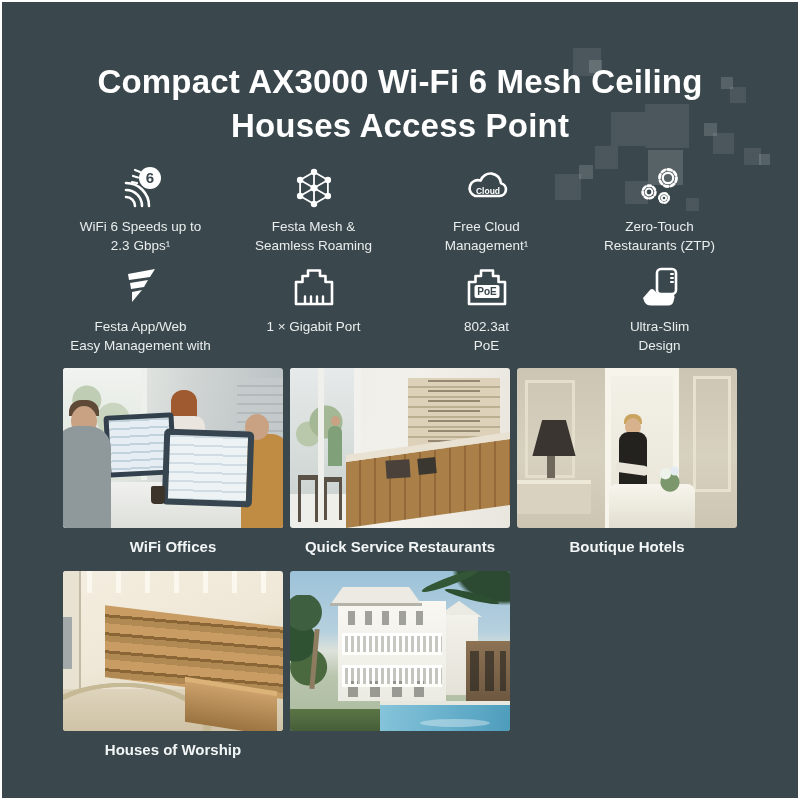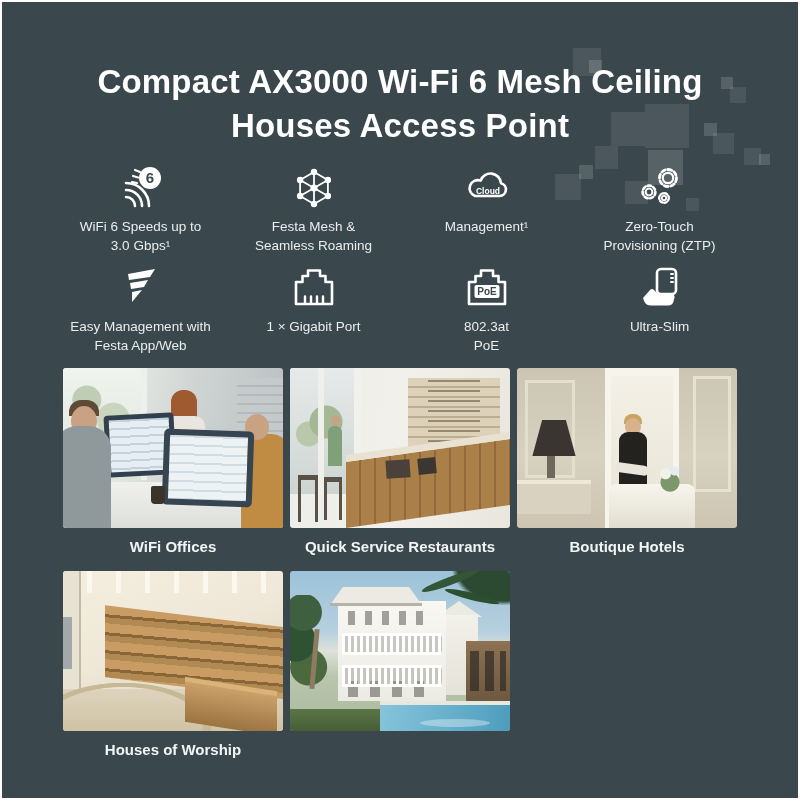--- a/index.html
+++ b/index.html
@@ -165,21 +165,21 @@
           <path class="st" d="M11 32 A9 9 0 0 1 20 41"></path>
           <path class="st" d="M11 25 A16 16 0 0 1 27 41"></path>
           <path class="st" d="M11 18 A23 23 0 0 1 34 41"></path>
           <path class="st" style="stroke-width:2.2" d="M20 5 l5 2 M18 11 l5 1.5 M17 17 l5 1"></path>
           <circle cx="35" cy="13" r="11" fill="#fff"></circle>
           <text x="35" y="18" font-size="15" fill="#3a474d" text-anchor="middle">6</text>
         </svg>
       </div>
       <div class="flabel">
         <span>WiFi 6 Speeds up to</span>
-          <span>3.0 Gbps¹</span>
+          <span>2.3 Gbps¹</span>
       </div>
     </div>
 
     <div class="feature">
       <div class="ficon">
         <svg width="52" height="44" viewBox="0 0 52 44">
           <path class="st thin" d="M26 7 L12.1 15 L12.1 31 L26 39 L39.9 31 L39.9 15 Z"></path>
           <path class="st thin" d="M26 23 L26 7 M26 23 L12.1 15 M26 23 L12.1 31 M26 23 L26 39 M26 23 L39.9 31 M26 23 L39.9 15"></path>
           <circle cx="26" cy="7" r="3.2" fill="#fff"></circle>
             <circle cx="12.1" cy="15" r="3.2" fill="#fff"></circle>
@@ -197,52 +197,53 @@
     </div>
 
     <div class="feature">
       <div class="ficon">
         <svg width="52" height="44" viewBox="0 0 52 44">
           <path class="st" d="M14 31 h24.5 a6.5 6.5 0 0 0 1.5 -12.8 a10.5 10.5 0 0 0 -20.4 -2.6 A8 8 0 0 0 14 31 Z"></path>
           <text x="27" y="29" font-size="8.5" fill="#fff" text-anchor="middle">Cloud</text>
         </svg>
       </div>
       <div class="flabel">
+        <span>Free Cloud</span>
           <span>Management¹</span>
       </div>
     </div>
 
     <div class="feature">
       <div class="ficon">
         <svg width="52" height="44" viewBox="0 0 52 44">
           <circle cx="34" cy="13" r="8.5" class="st" style="stroke-width:2.8;stroke-dasharray:3.8 2.8"></circle>
           <circle cx="34" cy="13" r="5.2" class="st" style="stroke-width:2.2"></circle>
           <circle cx="15" cy="27" r="6.4" class="st" style="stroke-width:2.6;stroke-dasharray:3.2 2.4"></circle>
           <circle cx="15" cy="27" r="3.4" class="st" style="stroke-width:2"></circle>
           <circle cx="30" cy="33" r="4.8" class="st" style="stroke-width:2.4;stroke-dasharray:2.6 2"></circle>
           <circle cx="30" cy="33" r="2.2" class="st" style="stroke-width:1.8"></circle>
         </svg>
       </div>
       <div class="flabel">
         <span>Zero-Touch</span>
-          <span>Provisioning (ZTP)</span>
+          <span>Restaurants (ZTP)</span>
       </div>
     </div>
 
     <div class="feature">
       <div class="ficon">
         <svg width="52" height="44" viewBox="0 0 52 44">
           <polygon points="13,9 40,4 35,12 14,15" fill="#fff"></polygon>
           <polygon points="15,18 33,15 29,22 16,24" fill="#fff"></polygon>
           <polygon points="17,27 27,25 17,37" fill="#fff"></polygon>
         </svg>
       </div>
       <div class="flabel">
-        <span>Easy Management with</span>
-          <span>Festa App/Web</span>
+        <span>Festa App/Web</span>
+          <span>Easy Management with</span>
       </div>
     </div>
 
     <div class="feature">
       <div class="ficon">
         <svg width="52" height="44" viewBox="0 0 52 44">
           <path class="st" d="M8 39 H44 V17 H37.5 V11 H32 V5.5 H20 V11 H14.5 V17 H8 Z"></path>
           <path class="st" style="stroke-width:2.4" d="M17 38.5 V31.5 M23 38.5 V31.5 M29 38.5 V31.5 M35 38.5 V31.5"></path>
         </svg>
       </div>
@@ -268,20 +269,21 @@
     <div class="feature">
       <div class="ficon">
         <svg width="52" height="44" viewBox="0 0 52 44">
           <rect x="23" y="4" width="19" height="25" rx="4" class="st"></rect>
           <path class="st" style="stroke-width:2" d="M37 9 h2 M37 13 h2 M37 17 h2"></path>
           <path d="M9 33 L16 25 Q18 23 20 25 L24 29 L37 29 Q41 29 40.5 32.5 L39.5 36.5 Q38.5 40.5 34 40.5 L17 40.5 Q12.5 40.5 10.5 37 Z" fill="#fff"></path>
         </svg>
       </div>
       <div class="flabel">
         <span>Ultra-Slim</span>
+          <span>Design</span>
       </div>
     </div>
 
   </div>
 
   <div class="gallery">
 
     <figure>
       <div class="photo p1">
         <i class="f1"></i>

